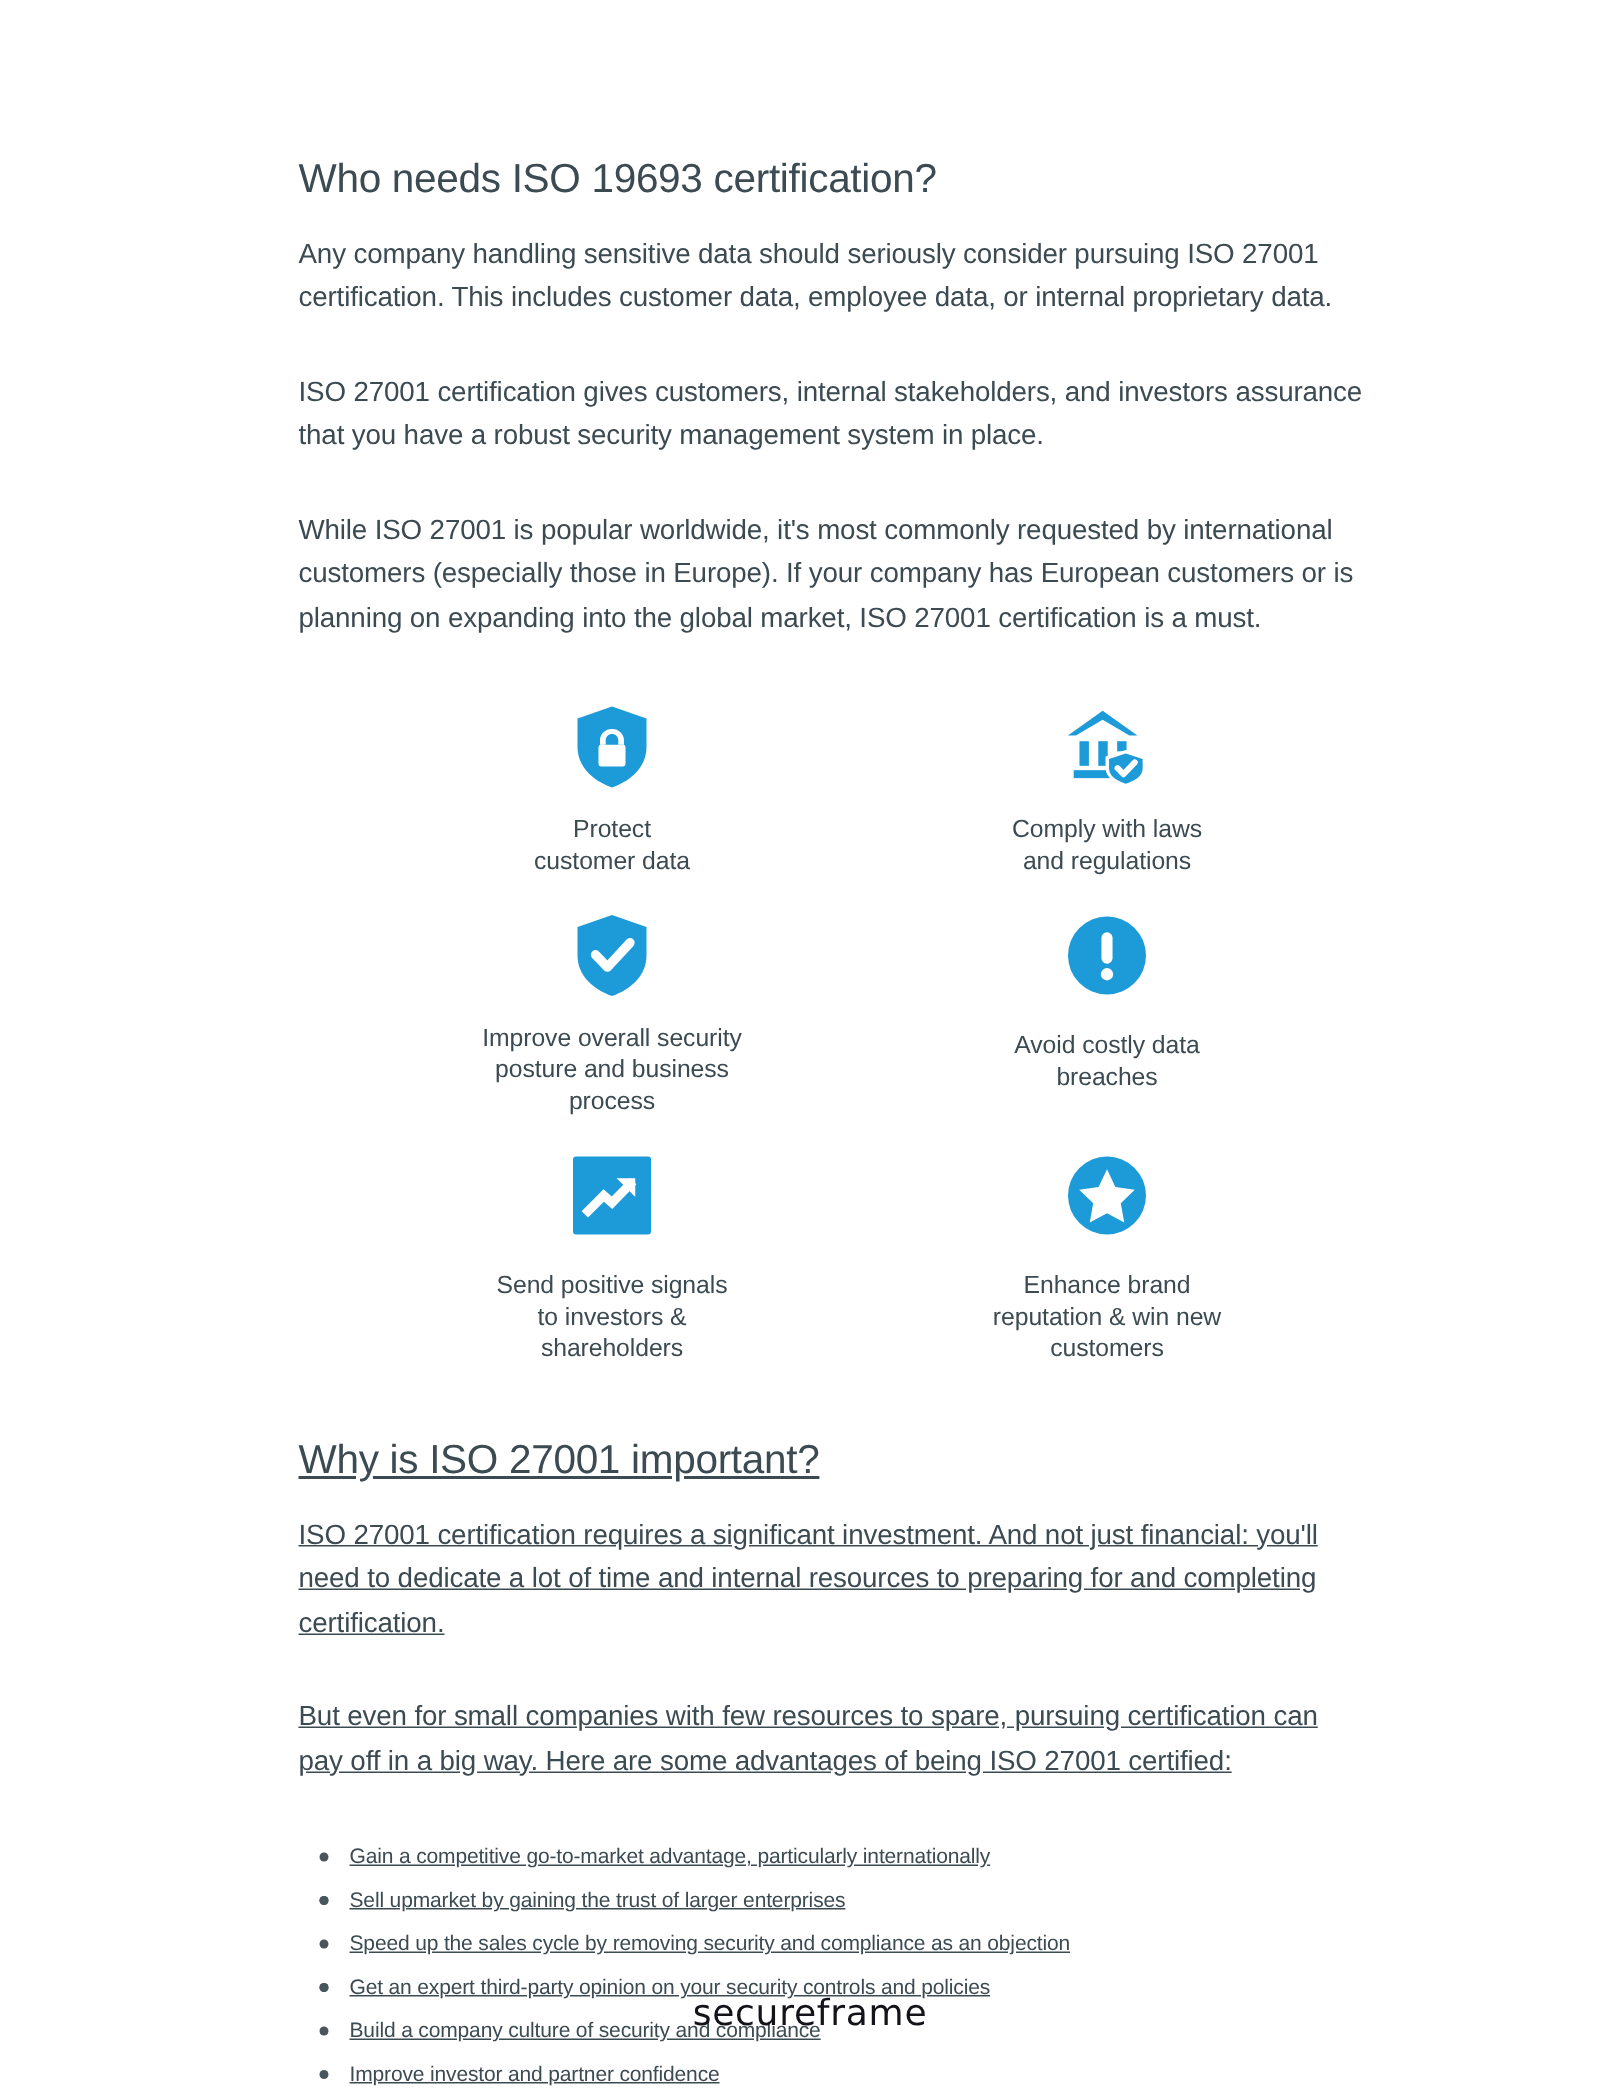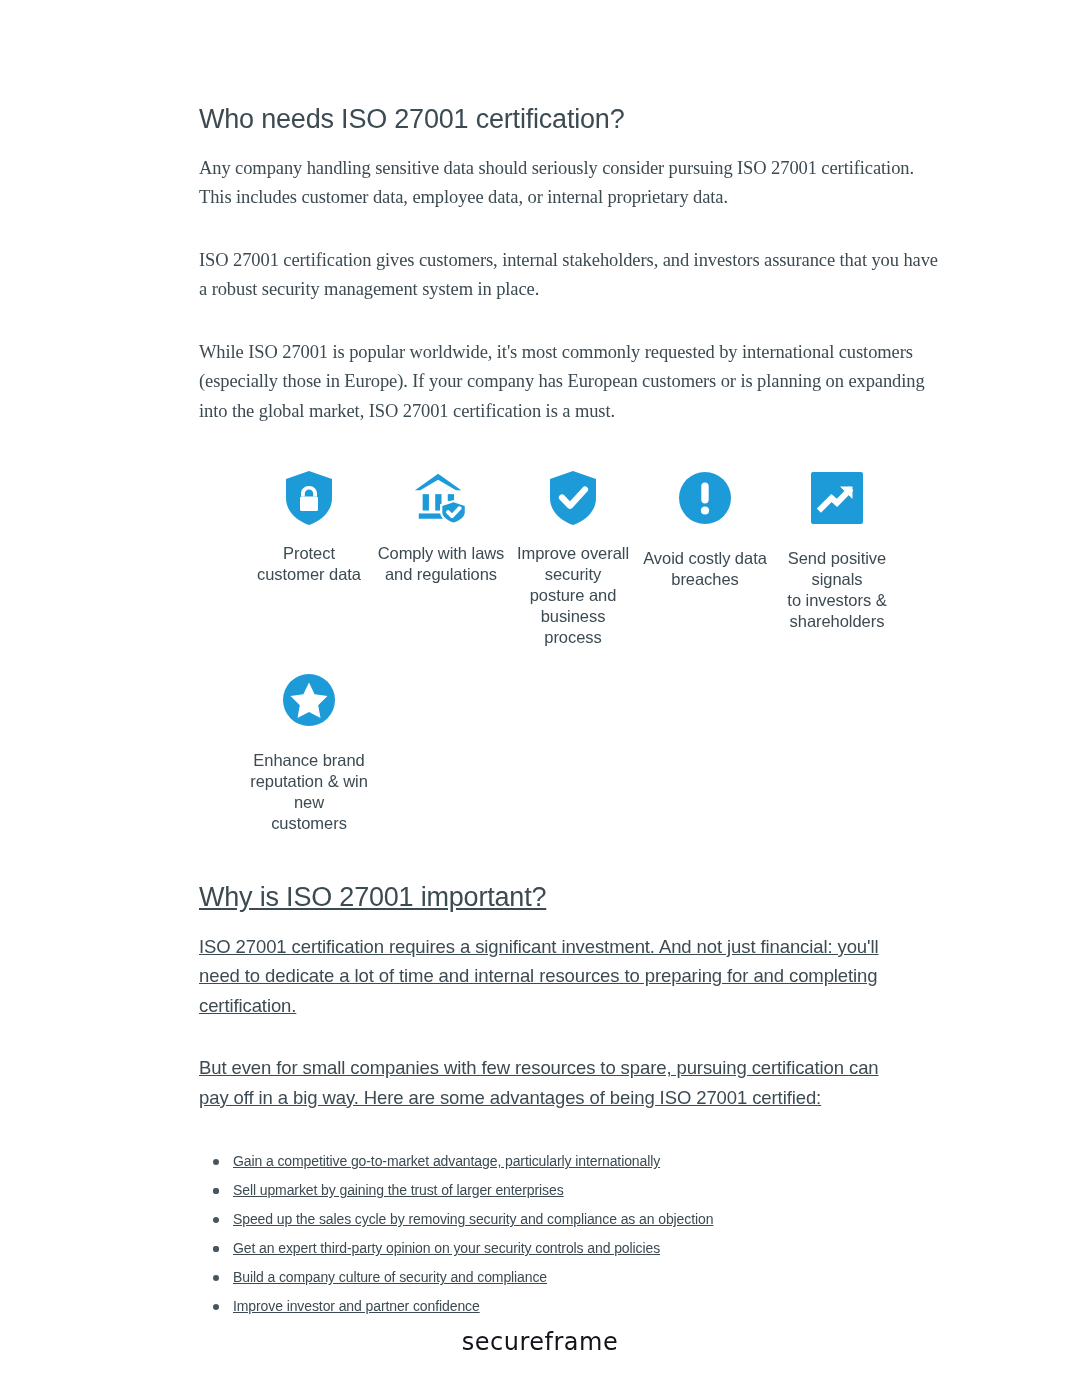--- a/index.html
+++ b/index.html
@@ -39,30 +39,30 @@
   .body-para {
     font-size: 18.5px;
     line-height: 29.5px;
     color: #3c4a52;
     margin: 0;
     letter-spacing: -0.1px;
   }
   .para-block { margin-top: 17px; }
   .para-block.gap { margin-top: 33px; }
 
-  .sec-who .body-para { max-width: 740px; font-family: Liberation Serif, serif; }
+  .sec-who .body-para { max-width: 740px; }
   .sec-why .body-para { max-width: 690px; }
 
   
   .icon-grid {
     margin-top: 44px;
     width: 660px;
     margin-left: 44px;
     display: grid;
-    grid-template-columns: repeat(5, 1fr);
+    grid-template-columns: repeat(2, 1fr);
     row-gap: 24px;
     column-gap: 0;
   }
   .icon-cell {
     display: flex;
     flex-direction: column;
     align-items: center;
   }
   .icon-art {
     width: 56px;
@@ -131,21 +131,21 @@
     text-align: right;
   }
 </style>
 </head>
 <body>
 
 <div class="page">
 
   <section class="sec-who">
 
-    <h2 class="section-heading" id="heading-who">Who needs ISO 27001 certification?</h2>
+    <h2 class="section-heading" id="heading-who">Who needs ISO 19693 certification?</h2>
 
     <div class="para-block">
       <p class="body-para">Any company handling sensitive data should seriously consider pursuing ISO 27001 certification. This includes customer data, employee data, or internal proprietary data.</p>
     </div>
 
     <div class="para-block gap">
       <p class="body-para">ISO 27001 certification gives customers, internal stakeholders, and investors assurance that you have a robust security management system in place.</p>
     </div>
 
     <div class="para-block gap">

